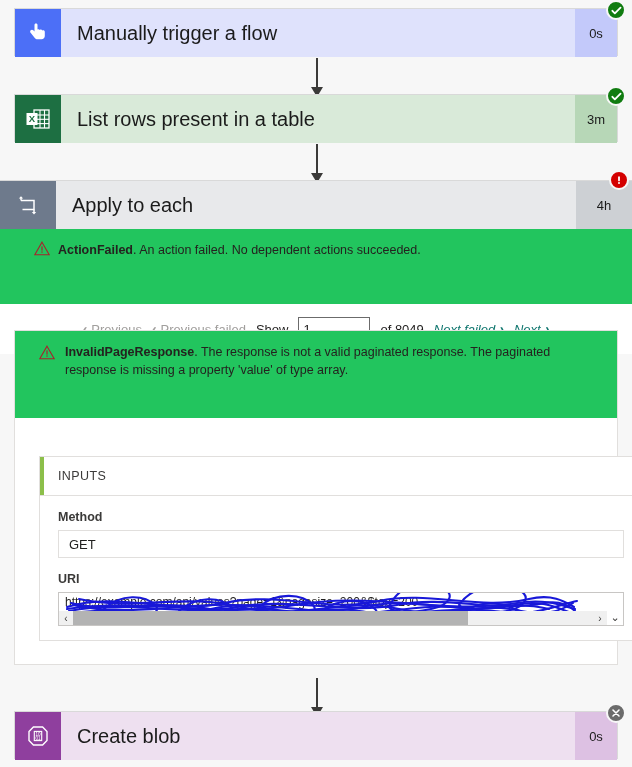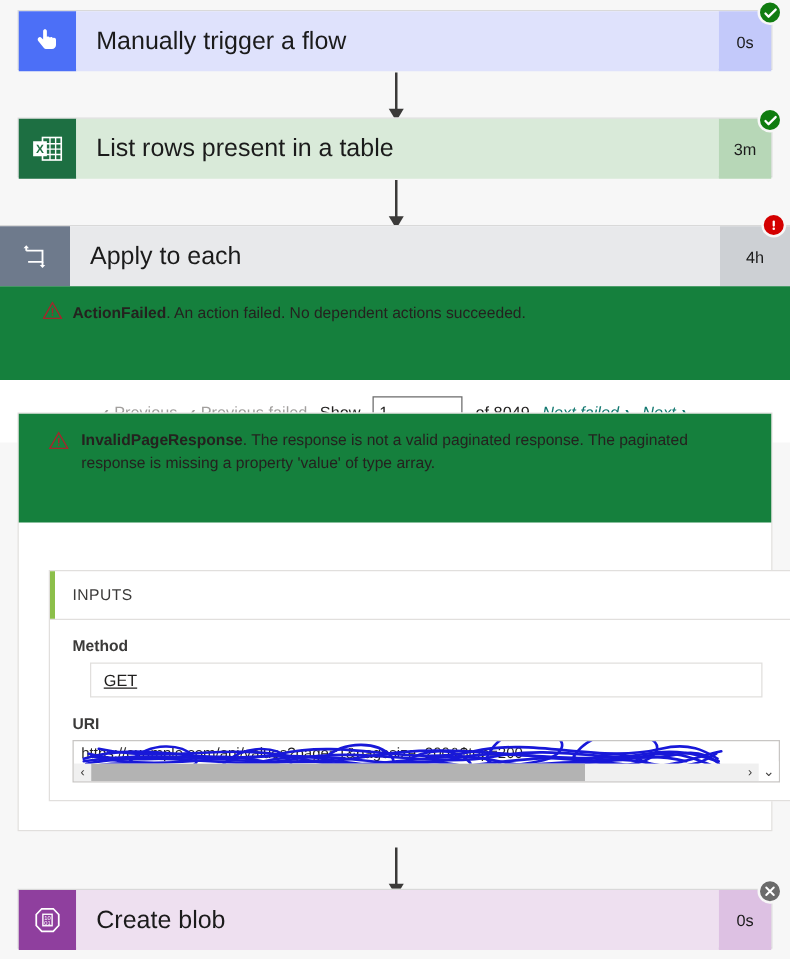--- a/index.html
+++ b/index.html
@@ -88,21 +88,21 @@
     position:absolute;
     left:-5px;bottom:-9px;
     width:0;height:0;
     border-left:6px solid transparent;
     border-right:6px solid transparent;
     border-top:10px solid #3b3a39;
   }
 
   
   .err-strip{
-    background:#15803d;
+    background:#22c55e;
     display:flex;
     align-items:flex-start;
     padding:12px 14px 12px 30px;
     font-size:12.5px;
     line-height:1.45;
     color:#24221f;
     position:relative;
   }
   .err-strip .warn{
     position:absolute;
@@ -169,30 +169,29 @@
     width:4px;
     background:#8cbf4a;
   }
   .field-label{
     font-size:12.5px;
     color:#3b3a39;
     font-weight:bold;
     margin:0 0 6px 18px;
   }
   .field-box{
-    margin:0 32px;
+    margin:0 18px;
     height:28px;
     border:1px solid #e1dfdd;
     background:#fff;
     display:flex;align-items:center;
     padding-left:10px;
     font-size:13px;
     color:#201f1e;
     box-sizing:border-box;
-    text-decoration:underline;
   }
   .uri-wrap{
     margin:0 18px;
     border:1px solid #c8c6c4;
     background:#fff;
     box-sizing:border-box;
     position:relative;
     height:34px;
     overflow:hidden;
   }

